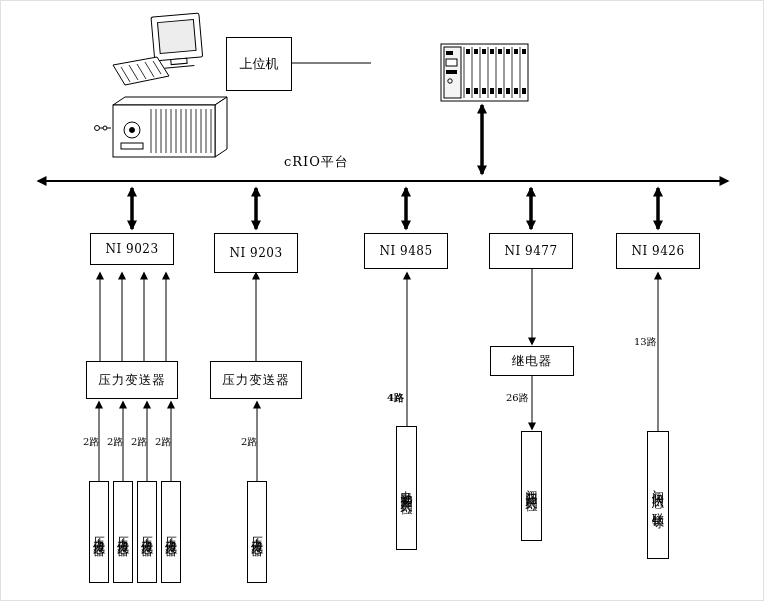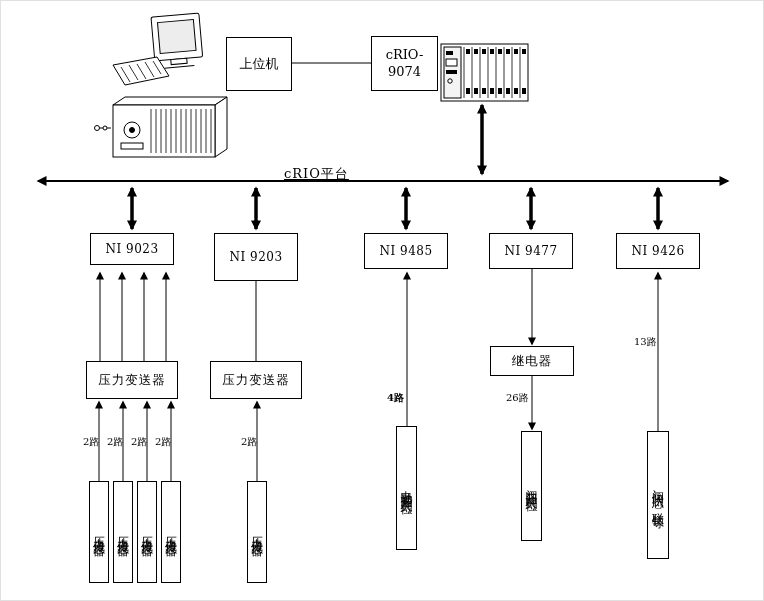--- a/index.html
+++ b/index.html
@@ -130,35 +130,31 @@
     <g stroke="#000" stroke-width="1">
       <line x1="531" y1="268" x2="531" y2="343" marker-end="url(#arrSm)"></line>
       <line x1="531" y1="375" x2="531" y2="428" marker-end="url(#arrSm)"></line>
     </g>
 
     <g stroke="#000" stroke-width="1">
       <line x1="657" y1="430" x2="657" y2="272" marker-end="url(#arrSm)"></line>
     </g>
   </svg>
 
-  <div class="plat" style="left:283px; top:164px;text-decoration:underline;">cRIO平台</div>
+  <div class="plat" style="left:283px; top:152px;">cRIO平台</div>
 
   <div class="box bigbox" style="left:225px; top:36px; width:66px; height:54px;">
     <span>上位机</span>
   </div>
 
-  <div class="box crio-label" style="left:370px; top:35px; width:67px; height:55px;">
-    <span>cRIO-</span>
-    <span>9074</span>
-  </div>
 
   <div class="box mod" style="left:89px;  top:232px; width:84px; height:32px;">
     <span>NI 9023</span>
   </div>
-  <div class="box mod" style="left:213px; top:232px; width:84px; height:48px;">
+  <div class="box mod" style="left:213px; top:232px; width:84px; height:40px;">
     <span>NI 9203</span>
   </div>
   <div class="box mod" style="left:363px; top:232px; width:84px; height:36px;">
     <span>NI 9485</span>
   </div>
   <div class="box mod" style="left:488px; top:232px; width:84px; height:36px;">
     <span>NI 9477</span>
   </div>
   <div class="box mod" style="left:615px; top:232px; width:84px; height:36px;">
     <span>NI 9426</span>

